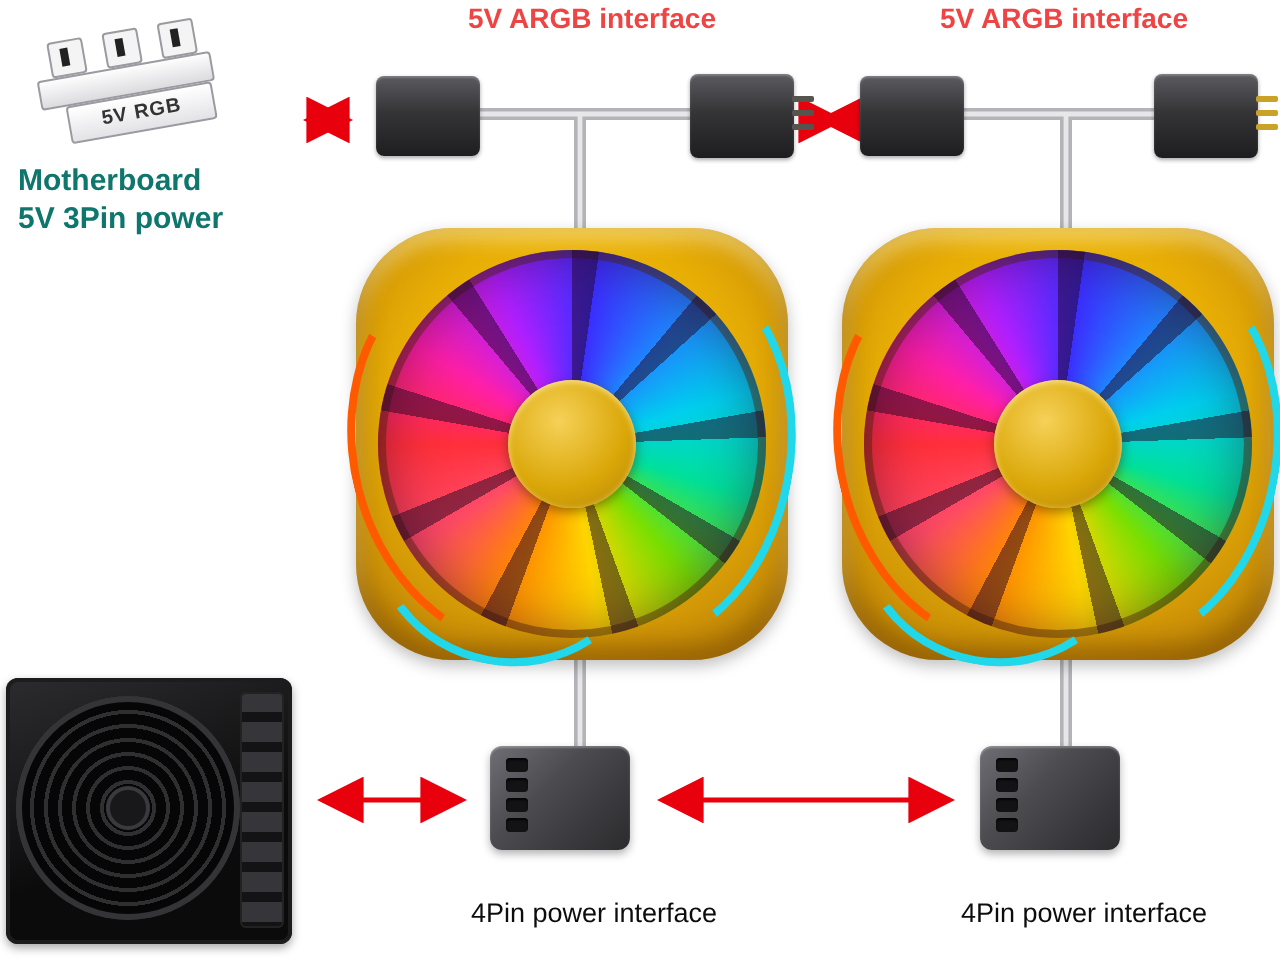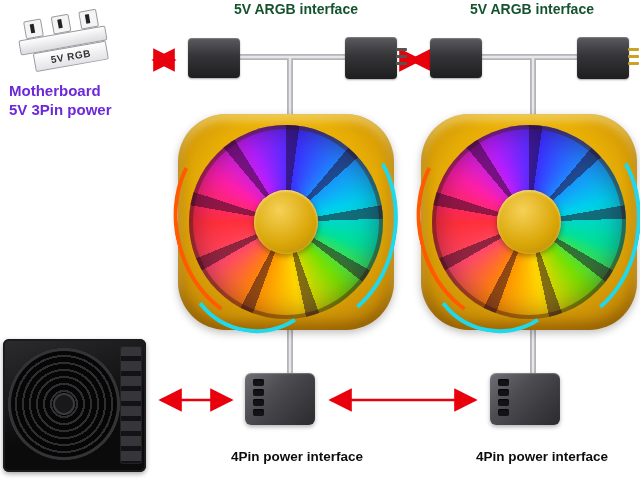--- a/index.html
+++ b/index.html
@@ -5,31 +5,31 @@
   html,body { margin:0; padding:0; background:#fff; }
   .stage {
     position:relative; width:640px; height:481px; overflow:hidden;
     background:#ffffff; font-family:"Liberation Sans", sans-serif;
   }
   .layer { position:absolute; left:0; top:0; }
 
   
   .toplabel {
     position:absolute; top:1px; width:200px; text-align:center;
-    font-size:14px; font-weight:bold; color:#14532d;
+    font-size:14px; font-weight:bold; color:#ef4444;
   }
   .tl1 { left:196px; } .tl2 { left:432px; }
   .bottomlabel {
     position:absolute; top:449px; width:200px; text-align:center;
-    font-size:13.5px; font-weight:bold; color:#0d0d0d;
+    font-size:13.5px; font-weight:normal; color:#0d0d0d;
   }
   .bl1 { left:197px; } .bl2 { left:442px; }
   .mobo-caption {
     position:absolute; left:9px; top:82px; font-size:15px; font-weight:bold;
-    color:#6d28d9; line-height:1.25;
+    color:#0f766e; line-height:1.25;
   }
 
   
   .mobo { position:absolute; left:14px; top:14px; width:110px; height:64px;
           transform:rotate(-10deg); }
   .mobo-pins { position:absolute; left:14px; top:0; display:flex; gap:10px; }
   .mobo-pin { width:16px; height:16px; background:#f4f4f4; border:1px solid #9a9aa0;
               border-radius:2px; position:relative; }
   .mobo-pin::after { content:""; position:absolute; left:5px; top:3px; width:4px; height:9px;
                      background:#222; }

